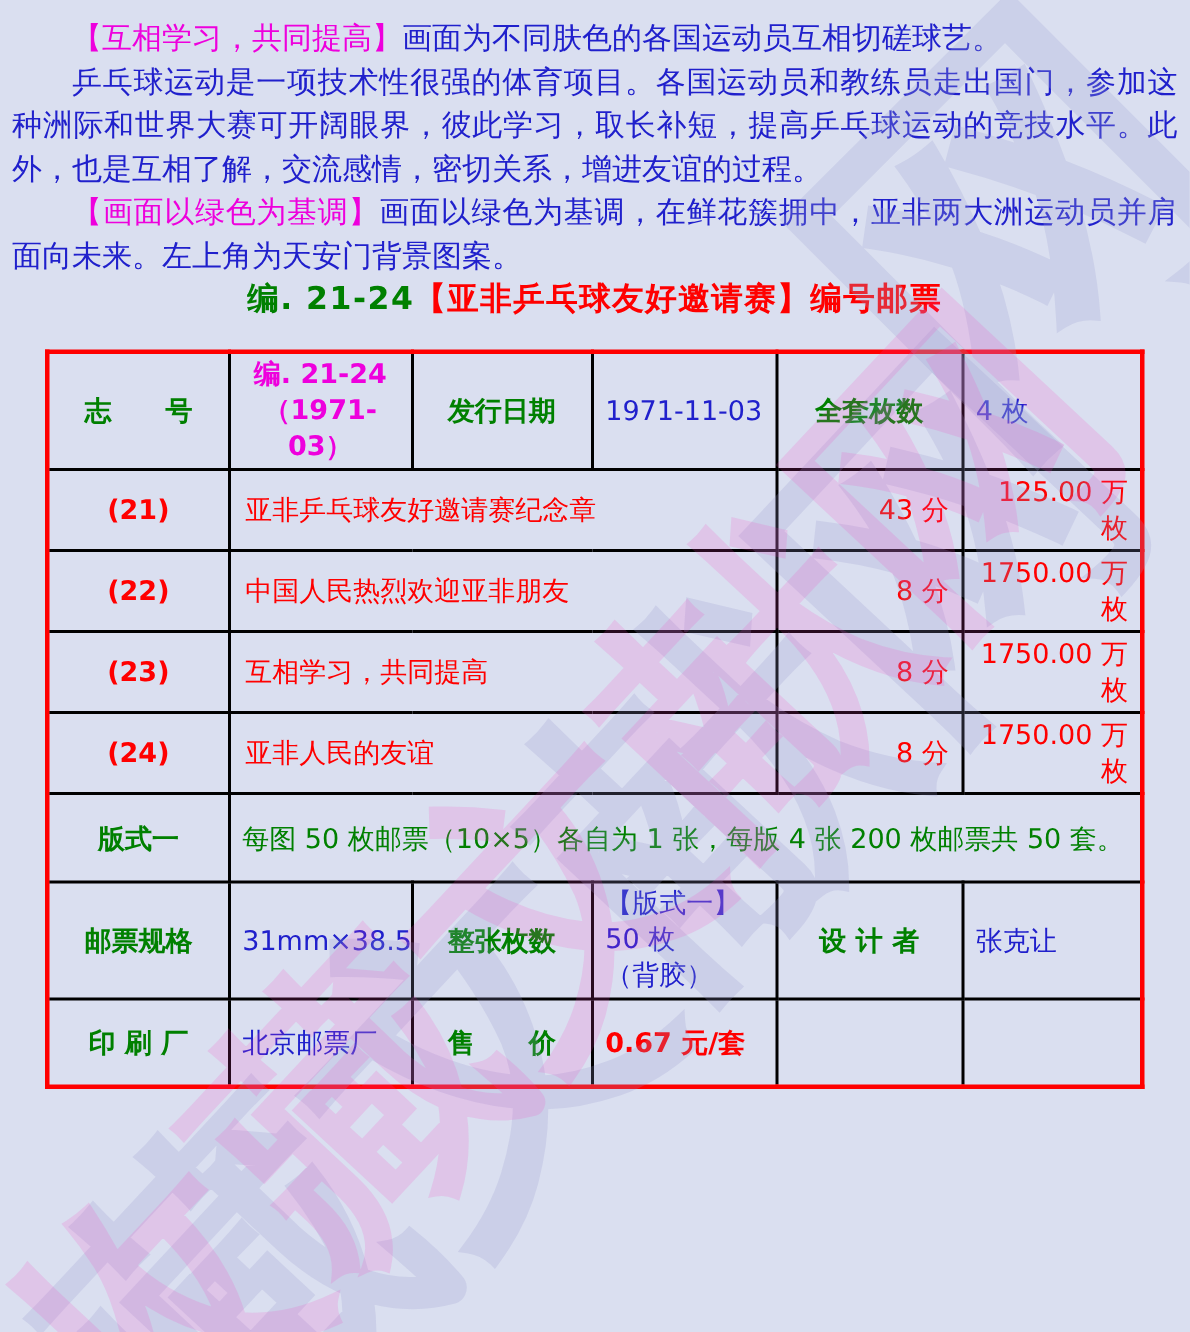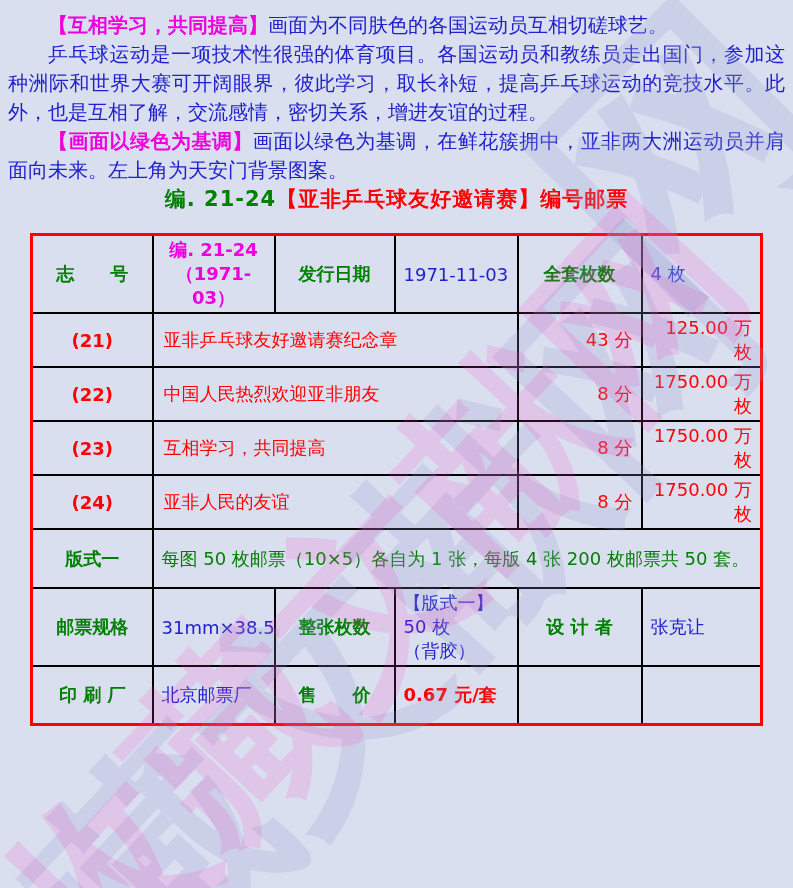--- a/index.html
+++ b/index.html
@@ -43,21 +43,21 @@
   
   .content { position: relative; z-index: 1; }
   .text-block { padding: 11px 8px 0 8px; }
   p.para {
     font-size: 20px;
     line-height: 29px;
     text-align: justify;
     text-indent: 2em;
     color: #2020cc;
   }
-  .tag { color: #ee00dd; font-weight: bold; }
+  .tag { color: #ee00dd; font-weight: normal; }
   .blue-text { color: #2020cc; }
 
   h2.page-title {
     text-align: center;
     font-size: 21px;
     font-weight: bold;
     letter-spacing: 1px;
   }
   .title-green { color: #008000; }
   .title-red { color: #ff0000; }

